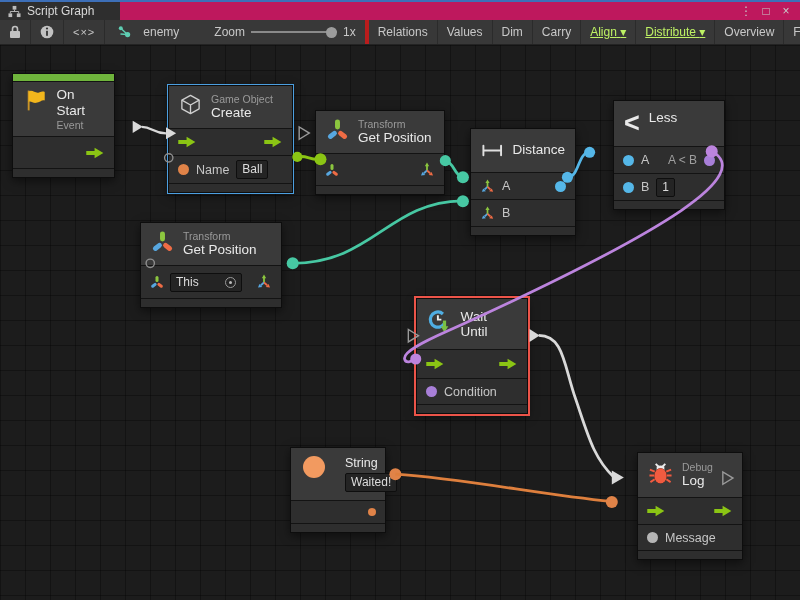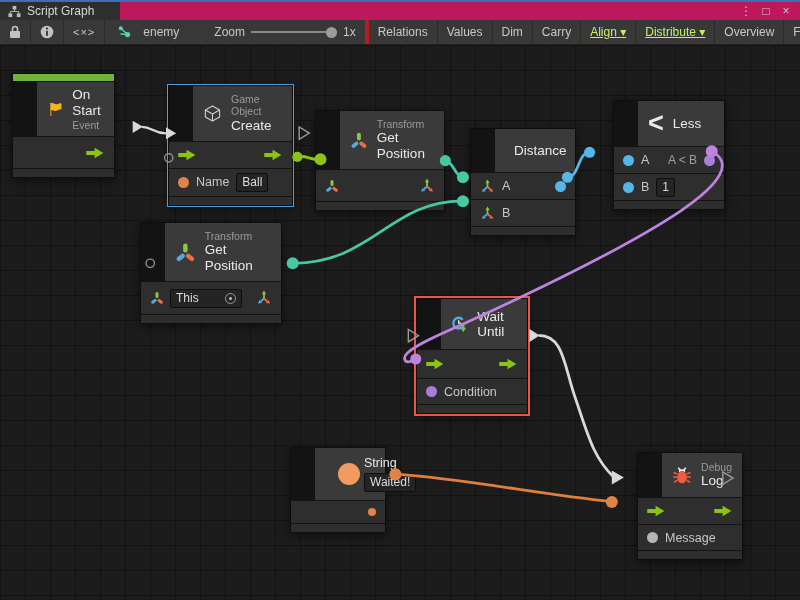--- a/index.html
+++ b/index.html
@@ -35,21 +35,21 @@
             background-size:25px 25px; overflow:hidden; }
   svg.wires { position:absolute; left:0; top:0; z-index:6; pointer-events:none; }
 
   
   .node { position:absolute; background:#131313; border:1px solid #0d0d0d;
           box-shadow:0 3px 9px rgba(0,0,0,.5); z-index:2; }
   .node.selected { outline:1px solid #4c9fe0; }
   .node.flagged  { outline:2px solid #ec5449; }
   .sec { background:#2e2e2e; margin-top:1px; }
   .sec:first-child { margin-top:0; }
-  .hdr { background:#3a3a3a; display:flex; align-items:center; gap:9px; padding:7px 10px;margin-left:24px; }
+  .hdr { background:#3a3a3a; display:flex; gap:9px; padding:7px 10px; }
   .titles { display:flex; flex-direction:column; line-height:1.18; }
   .t-small { font-size:10.5px; color:#9a9a9a; }
   .t-big   { font-size:13.5px; color:#e9e9e9; }
   .row { display:flex; align-items:center; gap:7px; padding:0 9px; min-height:27px;
          font-size:12.5px; color:#c6c6c6; background:#2e2e2e; }
   .footer { height:8px; background:#2e2e2e; margin-top:1px; }
   .accent { height:7px; }
   .grow { flex:1; }
   .valuebox { background:#242424; border:1px solid #0e0e0e; border-radius:2px;
               padding:1px 5px; color:#dcdcdc; font-size:12px; line-height:1.25; }
@@ -351,21 +351,21 @@
           </svg>
       </div>
       <div class="row sec" style="min-height:25px">
         <span class="pd" style="background:#a87fd8"></span>
         <span>Condition</span>
       </div>
       <div class="footer sec"></div>
     </div>
 
     <div class="node" style="left:290px; top:402px; width:96px">
-      <div class="hdr sec" style="padding:8px 23px; gap:4px">
+      <div class="hdr sec" style="padding:8px 12px; gap:20px">
         <span class="str-circle"></span>
         <div class="titles" style="gap:2px">
           <span class="t-big" style="font-size:12.5px">String</span>
           <span class="valuebox">Waited!</span>
         </div>
       </div>
       <div class="row sec" style="min-height:22px; justify-content:flex-end">
         <span class="pd sm" style="background:#e08348"></span>
       </div>
       <div class="footer sec"></div>

